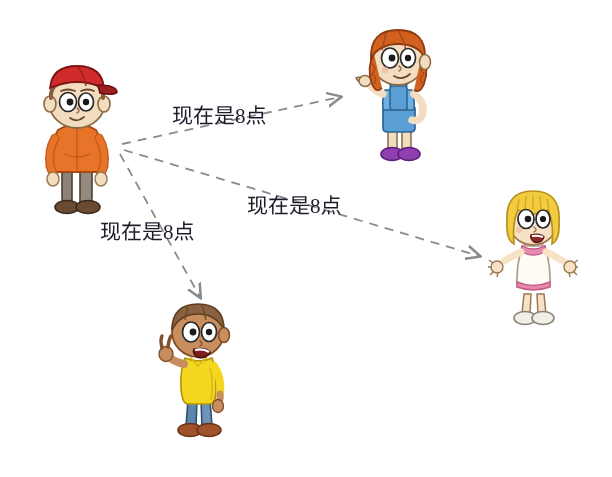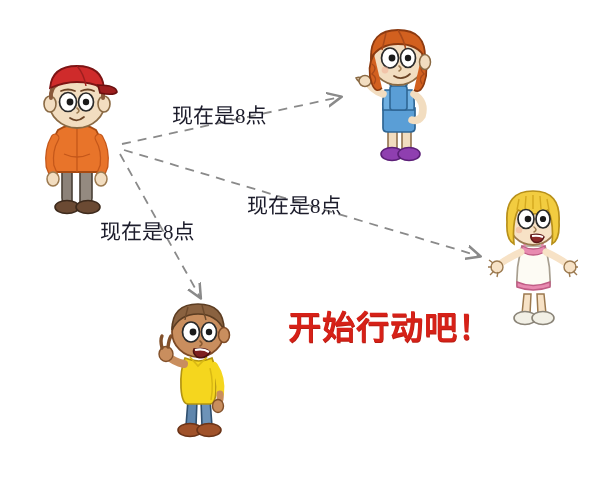--- a/index.html
+++ b/index.html
@@ -267,15 +267,14 @@
       <path d="M43 54 Q51 52 57 56" stroke="#ffffff" stroke-width="2.2" fill="none"></path>
     </svg>
   </div>
 
   <div class="msg-label" style="left:172px; top:106px;">现在是8点</div>
 
   <div class="msg-label" style="left:247px; top:196px;">现在是8点</div>
 
   <div class="msg-label" style="left:100px; top:222px;">现在是8点</div>
 
-  <div class="cta-text" style="left:288px; top:312px;">开始行动吧！</div>
 
 </div>
 
 </body></html>

